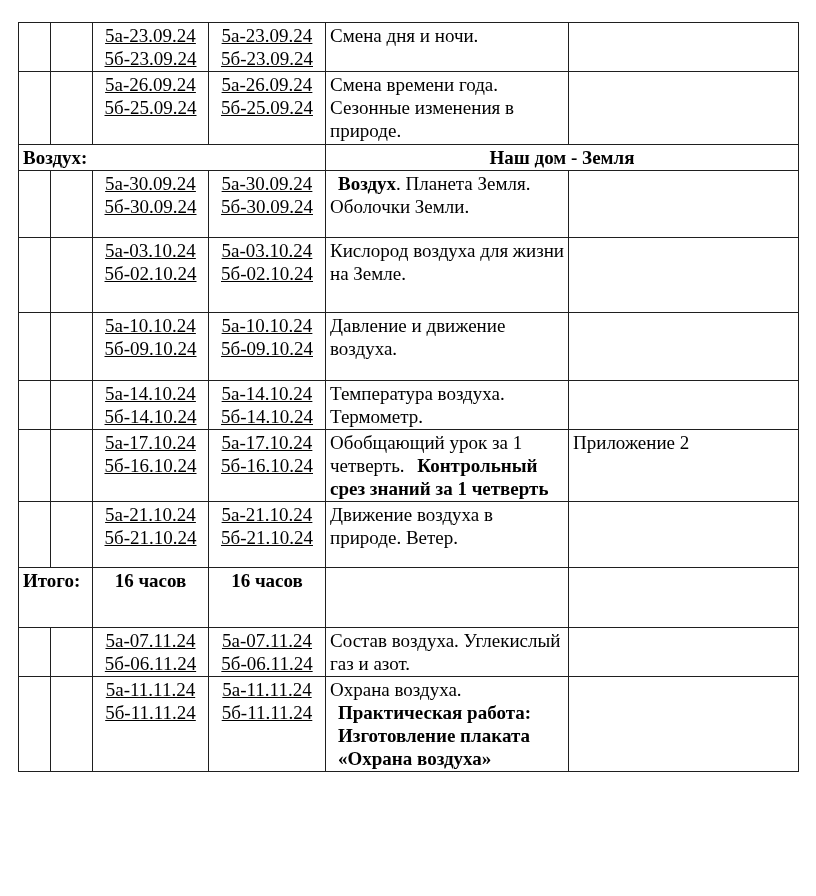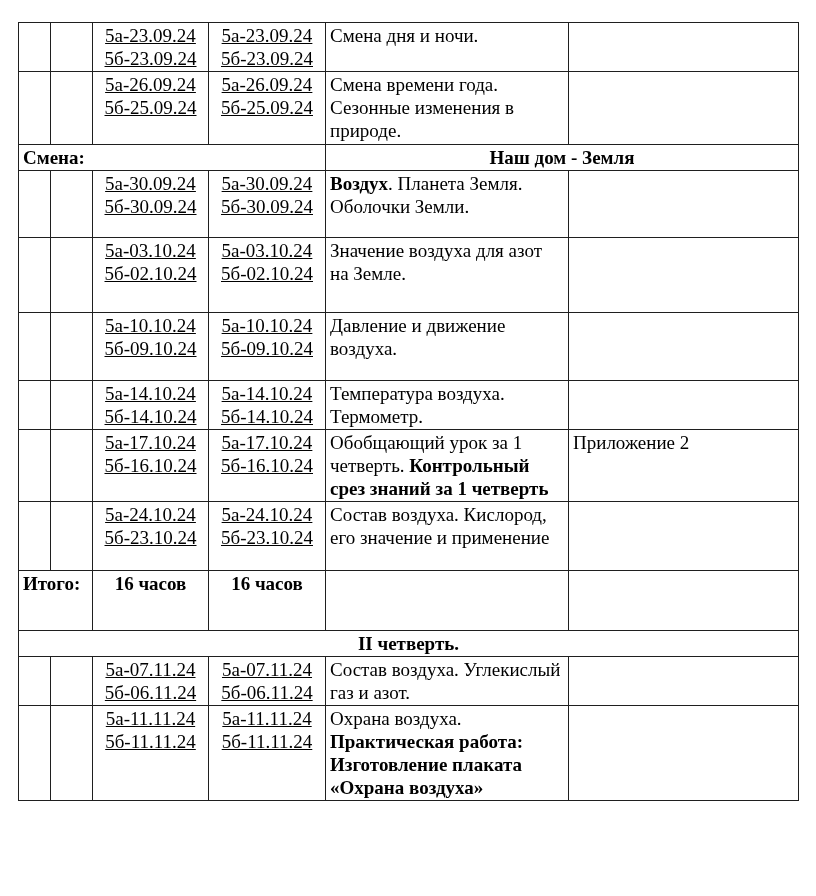--- a/index.html
+++ b/index.html
@@ -30,21 +30,21 @@
   }
   td.date-cell   { text-align: center; padding: 1px 2px; }
   td.topic-cell  { text-align: left; padding: 1px 8px 1px 8px; }
   td.note-cell   { text-align: left; padding: 1px 6px 1px 8px; }
   td.section-label { font-weight: bold; padding-left: 5px; line-height: 19px; }
   td.section-value { font-weight: bold; text-align: center; line-height: 19px; }
   td.quarter-cell  { font-weight: bold; text-align: center; line-height: 19px; }
   td.total-label   { font-weight: bold; padding-left: 5px; }
   td.hours-cell    { font-weight: bold; text-align: center; }
   .date-line { display: block; text-decoration: underline; }
-  .seg-b  { font-weight: bold; }
+  .seg-b  { font-weight: bold; margin-left: 8px; }
   .seg-nl { display: block; }
 </style>
 </head>
 <body>
 
 <div class="page">
   <table class="schedule">
     <colgroup>
       <col style="width:32px">
       <col style="width:42px">
@@ -76,21 +76,21 @@
             <span class="date-line">5б-25.09.24</span>
           </td>
           <td class="date-cell">
             <span class="date-line">5а-26.09.24</span>
             <span class="date-line">5б-25.09.24</span>
           </td>
           <td class="topic-cell"><span>Смена времени года. Сезонные изменения в природе.</span></td>
           <td class="note-cell"><span></span></td>
         </tr>
         <tr style="height: 20px;">
-          <td class="section-label" colspan="4"><span>Смена:</span></td>
+          <td class="section-label" colspan="4"><span>Воздух:</span></td>
           <td class="section-value" colspan="2"><span>Наш дом - Земля</span></td>
         </tr>
         <tr style="height: 67px;">
           <td></td>
           <td></td>
           <td class="date-cell">
             <span class="date-line">5а-30.09.24</span>
             <span class="date-line">5б-30.09.24</span>
           </td>
           <td class="date-cell">
@@ -104,21 +104,21 @@
           <td></td>
           <td></td>
           <td class="date-cell">
             <span class="date-line">5а-03.10.24</span>
             <span class="date-line">5б-02.10.24</span>
           </td>
           <td class="date-cell">
             <span class="date-line">5а-03.10.24</span>
             <span class="date-line">5б-02.10.24</span>
           </td>
-          <td class="topic-cell"><span>Значение воздуха для азот на Земле.</span></td>
+          <td class="topic-cell"><span>Кислород воздуха для жизни на Земле.</span></td>
           <td class="note-cell"><span></span></td>
         </tr>
         <tr style="height: 68px; margin-top: 37px;">
           <td></td>
           <td></td>
           <td class="date-cell">
             <span class="date-line">5а-10.10.24</span>
             <span class="date-line">5б-09.10.24</span>
           </td>
           <td class="date-cell">
@@ -149,44 +149,41 @@
             <span class="date-line">5а-17.10.24</span>
             <span class="date-line">5б-16.10.24</span>
           </td>
           <td class="date-cell">
             <span class="date-line">5а-17.10.24</span>
             <span class="date-line">5б-16.10.24</span>
           </td>
           <td class="topic-cell"><span>Обобщающий урок за 1 четверть. </span><b class="seg-b">Контрольный срез знаний за 1 четверть</b></td>
           <td class="note-cell"><span>Приложение 2</span></td>
         </tr>
-        <tr style="height: 69px;">
-          <td></td>
-          <td></td>
-          <td class="date-cell">
-            <span class="date-line">5а-24.10.24</span>
-            <span class="date-line">5б-23.10.24</span>
-          </td>
-          <td class="date-cell">
-            <span class="date-line">5а-24.10.24</span>
-            <span class="date-line">5б-23.10.24</span>
-          </td>
-          <td class="topic-cell"><span>Состав воздуха. Кислород, его значение и применение</span></td>
+        <tr style="height: 66px;">
+          <td></td>
+          <td></td>
+          <td class="date-cell">
+            <span class="date-line">5а-21.10.24</span>
+            <span class="date-line">5б-21.10.24</span>
+          </td>
+          <td class="date-cell">
+            <span class="date-line">5а-21.10.24</span>
+            <span class="date-line">5б-21.10.24</span>
+          </td>
+          <td class="topic-cell"><span>Движение воздуха в природе. Ветер.</span></td>
           <td class="note-cell"><span></span></td>
         </tr>
         <tr style="height: 60px;">
           <td class="total-label" colspan="2"><span>Итого:</span></td>
           <td class="hours-cell"><span>16 часов</span></td>
           <td class="hours-cell"><span>16 часов</span></td>
           <td class="topic-cell"></td>
           <td class="note-cell"></td>
         </tr>
-        <tr style="height: 21px;">
-          <td class="quarter-cell" colspan="6"><span>II четверть.</span></td>
-        </tr>
         <tr style="height: 46px;">
           <td></td>
           <td></td>
           <td class="date-cell">
             <span class="date-line">5а-07.11.24</span>
             <span class="date-line">5б-06.11.24</span>
           </td>
           <td class="date-cell">
             <span class="date-line">5а-07.11.24</span>
             <span class="date-line">5б-06.11.24</span>

